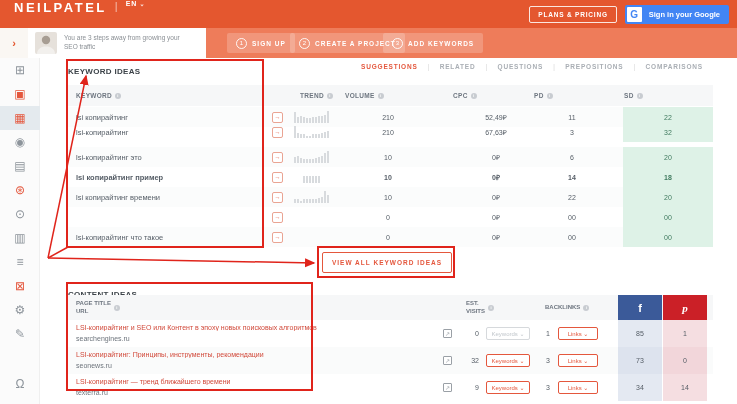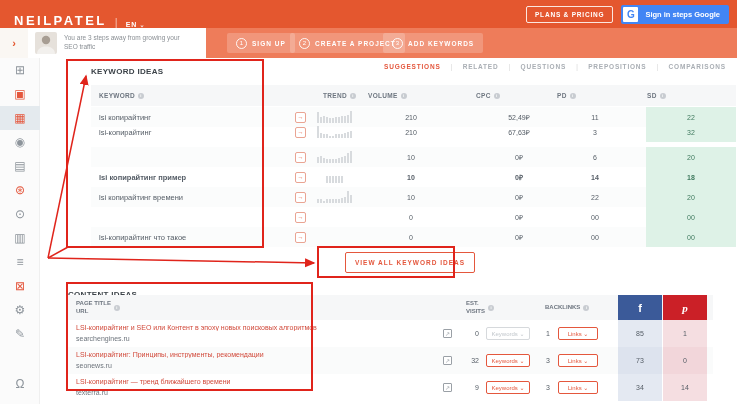--- a/index.html
+++ b/index.html
@@ -1,20 +1,20 @@
 <!DOCTYPE html>
 <html><head>
 <meta charset="utf-8">
 <style>
   html,body{margin:0;padding:0;background:#fff;}
   *{box-sizing:border-box;font-family:"Liberation Sans",sans-serif;}
   .page{position:relative;width:737px;height:404px;overflow:hidden;background:#fff;}
 
   
-  .hdr{position:absolute;left:0;top:0;width:737px;height:28px;background:#e4572f;display:flex;align-items:flex-end;}
+  .hdr{position:absolute;left:0;top:0;width:737px;height:28px;background:#e4572f;display:flex;align-items:flex-start;}
   .logo{color:#fff;font-size:13px;font-weight:bold;letter-spacing:2.5px;margin-left:14px;}
   .hdr-sep{color:rgba(255,255,255,.6);margin:0 8px;font-size:11px;}
   .lang{color:#fff;font-size:7px;font-weight:bold;letter-spacing:1px;}
   .lang .car{font-size:6px;opacity:.85;margin-left:2px;}
   .hdr-right{position:absolute;right:8px;top:0;height:28px;display:flex;align-items:center;gap:8px;}
   .plans-btn{border:1px solid rgba(255,255,255,.85);color:#fff;font-size:6.5px;font-weight:bold;letter-spacing:.8px;padding:4px 8px;border-radius:2px;background:transparent;cursor:pointer;}
   .gbtn{display:flex;align-items:center;background:#4285f4;border:none;border-radius:2px;padding:2px;cursor:pointer;height:19px;}
   .gtile{width:15px;height:15px;background:#fff;border-radius:1px;display:flex;align-items:center;justify-content:center;font-size:10px;font-weight:bold;color:#4285f4;}
   .gbtn span.lbl{color:#fff;font-size:7.5px;font-weight:bold;padding:0 7px;}
 
@@ -31,21 +31,21 @@
 
   
   .sidebar{position:absolute;left:0;top:58px;width:40px;height:346px;background:#fbfbfb;border-right:1px solid #efefef;}
   .sb-item{width:40px;height:24px;display:flex;align-items:center;justify-content:center;cursor:pointer;}
   .sb-ico{font-size:12px;color:#8d949b;line-height:1;}
   .sb-item.orange .sb-ico{color:#e4573d;}
   .sb-item.active{background:#e4eaee;}
   .sb-item.support{position:absolute;bottom:8px;left:0;}
 
   
-  .kw{position:absolute;left:68px;top:60px;width:645px;height:220px;margin-left:23px;}
+  .kw{position:absolute;left:68px;top:60px;width:645px;height:220px;}
   .sec-title{font-size:8px;font-weight:bold;color:#3c4349;letter-spacing:.3px;}
   .tabs{position:absolute;right:0;top:2px;display:flex;align-items:center;}
   .tab{font-size:6.5px;font-weight:bold;letter-spacing:.8px;color:#a9aeb4;padding:0 10px;cursor:pointer;white-space:nowrap;}
   .tab.active{color:#e4573d;}
   .tab-sep{color:#ddd;font-size:8px;}
   .thead{position:absolute;left:0;top:25px;width:645px;height:21px;background:#f6f7f8;}
   .th{position:absolute;top:0;height:21px;display:flex;align-items:center;gap:3px;font-size:6.5px;font-weight:bold;color:#6e7680;letter-spacing:.3px;}
   .info{width:6px;height:6px;border-radius:50%;background:#c8ccd1;color:#fff;font-size:4px;display:inline-flex;align-items:center;justify-content:center;font-style:normal;}
   .krow{position:absolute;left:0;width:645px;height:20px;}
   .krow:nth-child(odd){background:#fbfcfc;}
@@ -92,21 +92,21 @@
 <div class="page">
 
   <div class="hdr">
     <span class="logo">NEILPATEL</span>
     <span class="hdr-sep">|</span>
     <span class="lang"><span>EN</span><span class="car">⌄</span></span>
     <div class="hdr-right">
       <button class="plans-btn">PLANS &amp; PRICING</button>
       <button class="gbtn">
         <span class="gtile">G</span>
-        <span class="lbl">Sign in steps Google</span>
+        <span class="lbl">Sign in your Google</span>
       </button>
     </div>
   </div>
 
   <div class="banner">
     <div class="chev-strip">
         <span class="chev">›</span>
       </div>
     <div class="card">
       <span class="avatar">
@@ -252,20 +252,21 @@
             <i style="height: 4.8px;"></i>
             <i style="height: 6px;"></i>
             <i style="height: 7.2px;"></i>
           </span>
           <span class="kval v-vol">210</span>
           <span class="kval v-cpc">67,63₽</span>
           <span class="kval v-pd">3</span>
           <span class="kval v-sd">32</span>
         </div>
         <div class="krow" style="top: 87px;">
+          <span class="kword">lsi-копирайтинг это</span>
           <span class="copybtn">→</span>
           <span class="spark">
             <i style="height: 6px;"></i>
             <i style="height: 7.2px;"></i>
             <i style="height: 4.8px;"></i>
             <i style="height: 3.6px;"></i>
             <i style="height: 3.6px;"></i>
             <i style="height: 3.6px;"></i>
             <i style="height: 3.6px;"></i>
             <i style="height: 4.8px;"></i>

